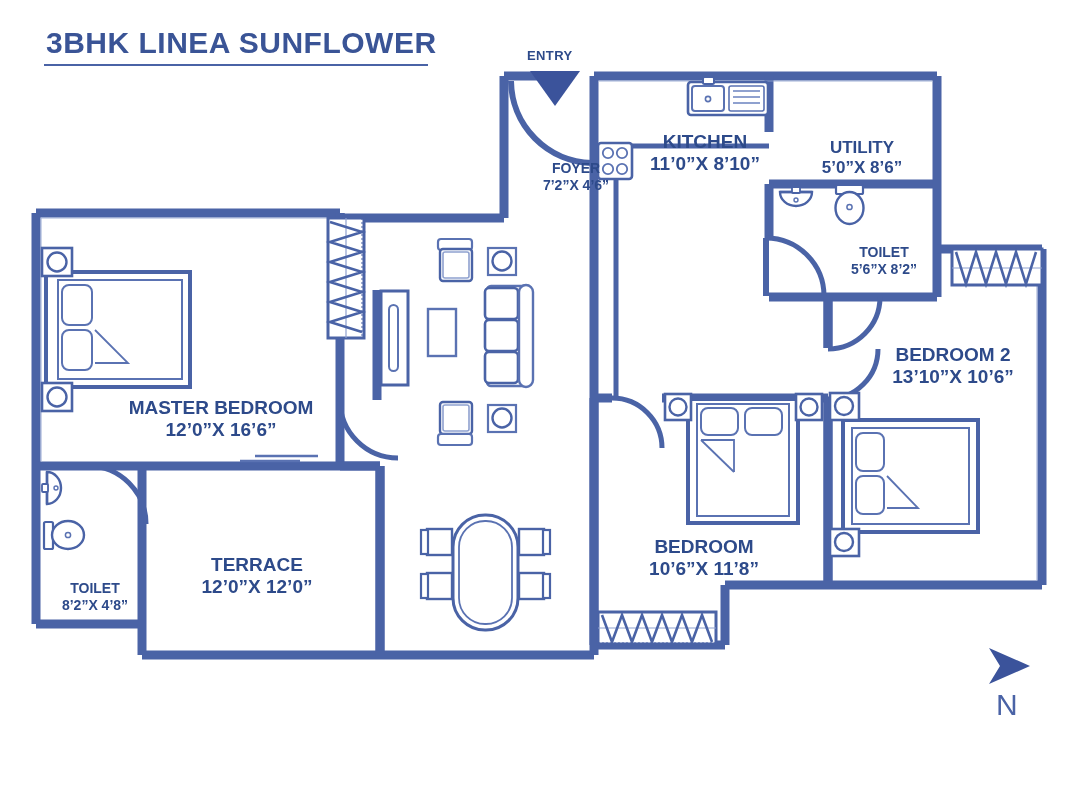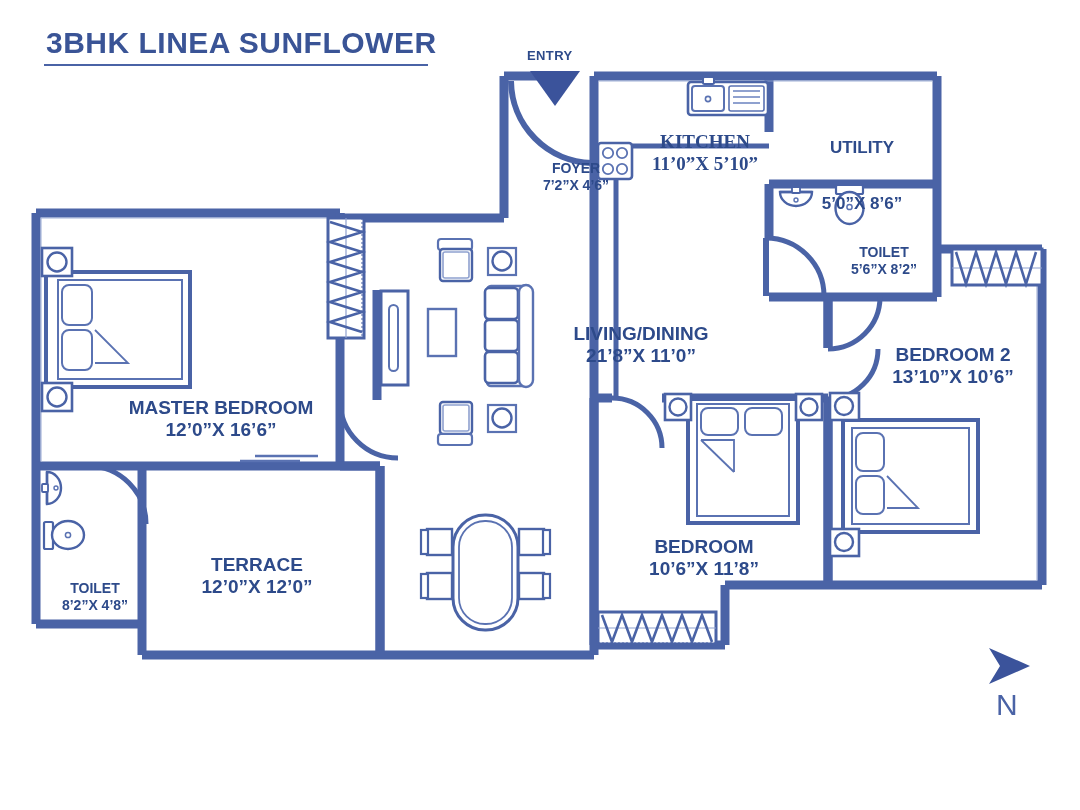--- a/index.html
+++ b/index.html
@@ -11,21 +11,21 @@
     white-space:nowrap;
   }
   .title-rule{position:absolute;left:44px;top:64px;width:384px;height:2px;background:#4a63a6;}
   svg{position:absolute;left:0;top:0;}
   .lbl{position:absolute;text-align:center;color:#2d4a8a;font-weight:bold;line-height:1.18;white-space:nowrap;}
   .lbl .nm{display:block;}
   .lbl .dm{display:block;}
   .big .nm{font-size:19px;}
   .big .dm{font-size:19px;}
   .mid .nm{font-size:17px;margin-top:32px;}
-  .mid .dm{font-size:17px;margin-top:36px;}
+  .mid .dm{font-size:17px;}
   .sml .nm{font-size:14px;}
   .sml .dm{font-size:14px;}
   .entry-lbl{position:absolute;color:#2d4a8a;font-weight:bold;font-size:13px;letter-spacing:.4px;}
   .north-lbl{position:absolute;color:#4a63a6;font-weight:normal;font-size:30px;}
 </style>
 </head>
 <body>
 
 <div id="plan">
 
@@ -326,44 +326,40 @@
         <polygon points="989,648 1030,666 989,684 1000,666" fill="#3b539b"></polygon>
       </g>
     </g>
   </svg>
 
   <div class="lbl sml" style="left:576px;top:160px;transform:translateX(-50%);">
     <span class="nm">FOYER</span>
     <span class="dm">7’2”X 4’6”</span>
   </div>
 
-  <div class="lbl big" style="left:705px;top:131px;transform:translateX(-50%);font-family:Liberation Serif, serif;">
+  <div class="lbl big" style="left:705px;top:131px;transform:translateX(-50%);">
     <span class="nm">KITCHEN</span>
-    <span class="dm">11’0”X 5’10”</span>
+    <span class="dm">11’0”X 8’10”</span>
   </div>
 
   <div class="lbl mid" style="left:862px;top:106px;transform:translateX(-50%);">
     <span class="nm">UTILITY</span>
     <span class="dm">5’0”X 8’6”</span>
   </div>
 
   <div class="lbl sml" style="left:884px;top:244px;transform:translateX(-50%);">
     <span class="nm">TOILET</span>
     <span class="dm">5’6”X 8’2”</span>
   </div>
 
   <div class="lbl big" style="left:953px;top:344px;transform:translateX(-50%);text-align:center;">
     <span class="nm">BEDROOM 2</span>
     <span class="dm">13’10”X 10’6”</span>
   </div>
 
-  <div class="lbl big" style="left:641px;top:323px;transform:translateX(-50%);">
-    <span class="nm">LIVING/DINING</span>
-    <span class="dm">21’8”X 11’0”</span>
-  </div>
 
   <div class="lbl big" style="left:704px;top:536px;transform:translateX(-50%);">
     <span class="nm">BEDROOM</span>
     <span class="dm">10’6”X 11’8”</span>
   </div>
 
   <div class="lbl big" style="left:221px;top:397px;transform:translateX(-50%);">
     <span class="nm">MASTER BEDROOM</span>
     <span class="dm">12’0”X 16’6”</span>
   </div>

